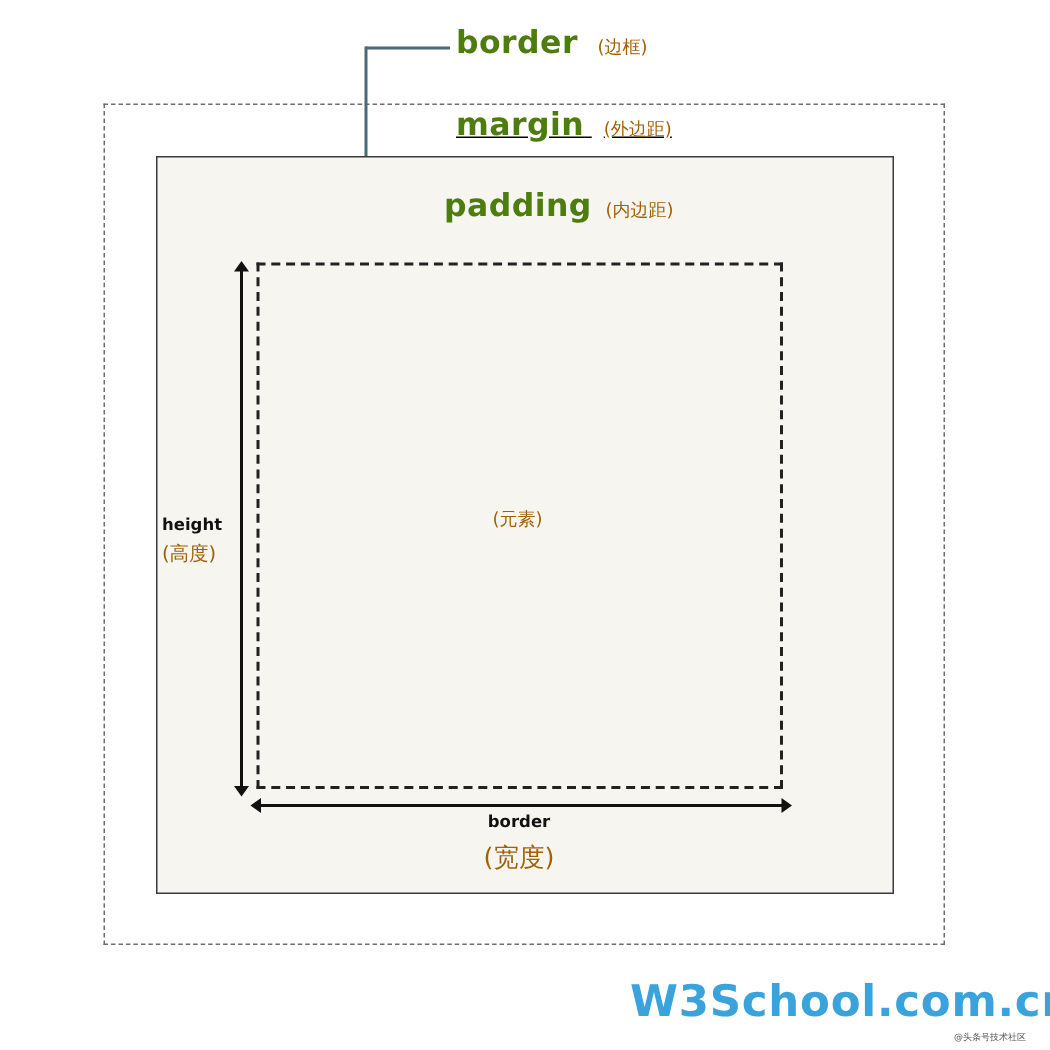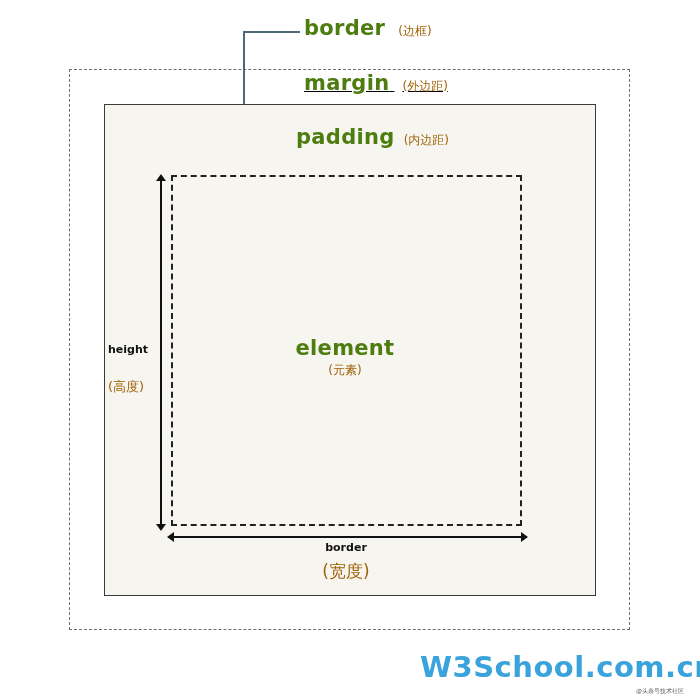--- a/index.html
+++ b/index.html
@@ -50,32 +50,31 @@
   <span class="label-en">margin</span>
   <span class="label-zh" style="margin-left:8px;">(外边距)</span>
 </div>
 
 <div class="abs" style="left:296px; top:125px;">
   <span class="label-en">padding</span>
   <span class="label-zh" style="margin-left:4px;text-align:right;">(内边距)</span>
 </div>
 
 <div class="abs" style="left:290px; top:336px; width:110px; text-align:center;">
-  <div class="label-en">element</div>
   <div class="label-zh" style="margin-top:2px;">(元素)</div>
 </div>
 
 <div class="abs arrow-v">
   <div class="arrowhead" style="left:-4px; top:-6px; border-left:5px solid transparent; border-right:5px solid transparent; border-bottom:7px solid #111;"></div>
   <div class="arrowhead" style="left:-4px; bottom:-6px; border-left:5px solid transparent; border-right:5px solid transparent; border-top:7px solid #111;"></div>
 </div>
 
 <div class="abs" style="left:108px; top:343px; width:50px; text-align:left;">
   <div class="small-en">height</div>
-  <div class="label-zh" style="margin-top:22px; font-size:13px;">(高度)</div>
+  <div class="label-zh" style="margin-top:4px; font-size:13px;">(高度)</div>
 </div>
 
 <div class="abs arrow-h">
   <div class="arrowhead" style="top:-4px; left:-6px; border-top:5px solid transparent; border-bottom:5px solid transparent; border-right:7px solid #111;"></div>
   <div class="arrowhead" style="top:-4px; right:-6px; border-top:5px solid transparent; border-bottom:5px solid transparent; border-left:7px solid #111;"></div>
 </div>
 
 <div class="abs" style="left:311px; top:541px; width:70px; text-align:center;">
   <div class="small-en">border</div>
   <div class="label-zh" style="margin-top:6px; font-size:17px;">(宽度)</div>

